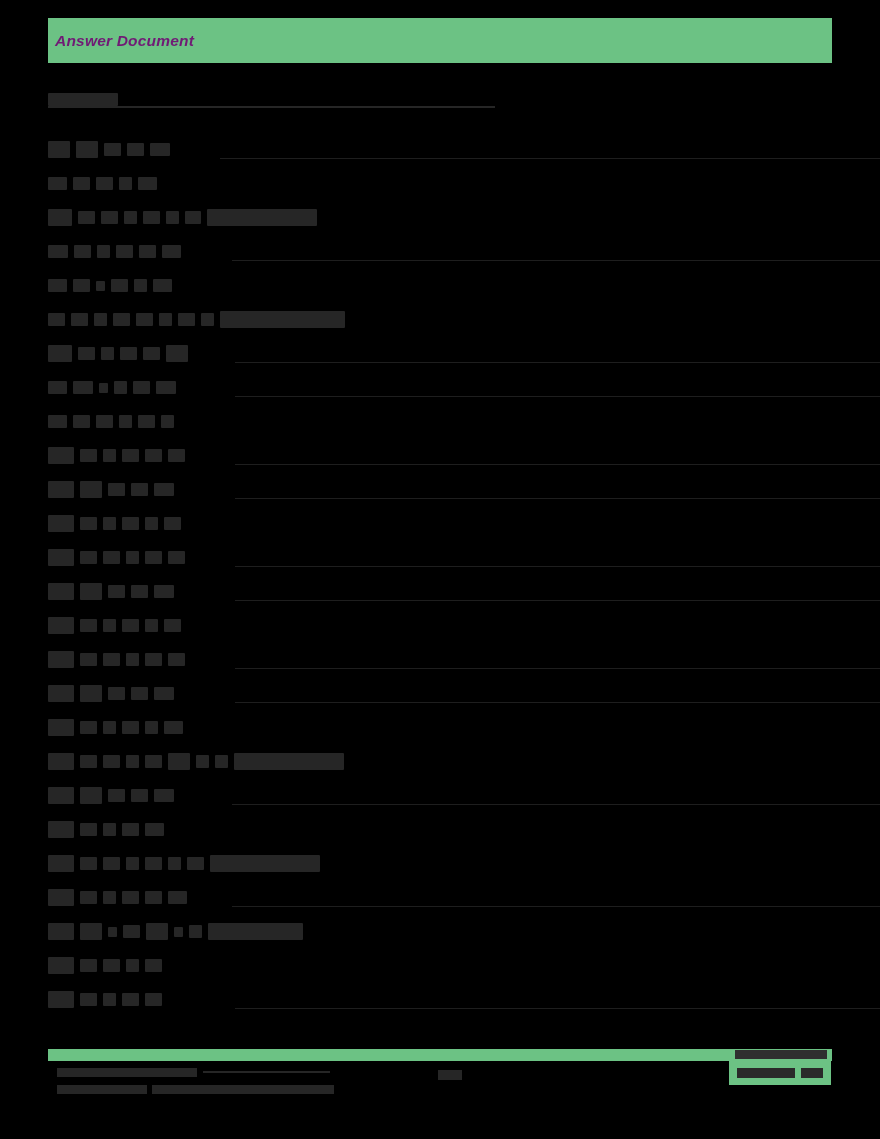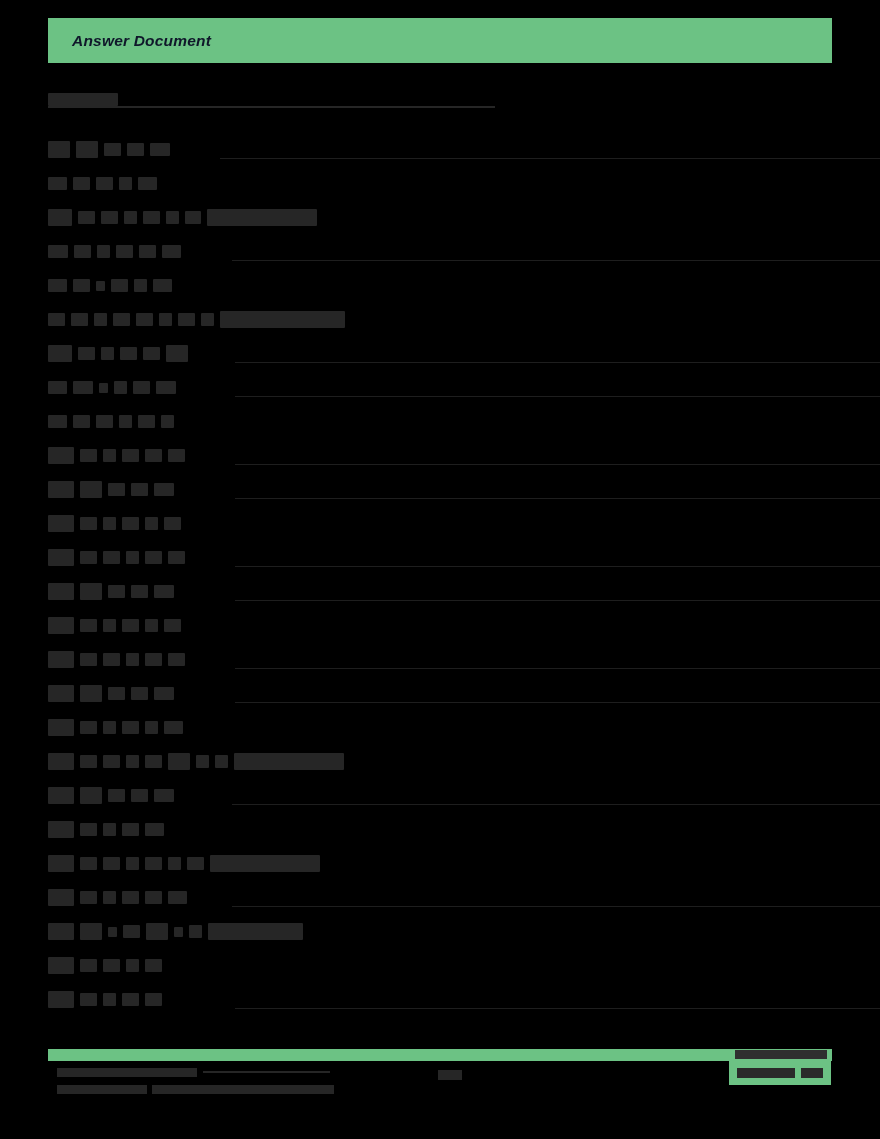--- a/index.html
+++ b/index.html
@@ -20,25 +20,25 @@
     position: absolute;
     left: 48px;
     top: 18px;
     width: 784px;
     height: 45px;
     background: #6cc284;
     display: flex;
     align-items: center;
   }
   .header-title {
-    color: #0f172a;
+    color: #701a75;
     font-size: 15.5px;
     font-weight: bold;
     font-style: italic;
-    padding-left: 24px;
+    padding-left: 7px;
     letter-spacing: 0.2px;
   }
 
   
   .section-row {
     position: absolute;
     left: 48px;
     top: 90px;
     width: 784px;
     height: 20px;

